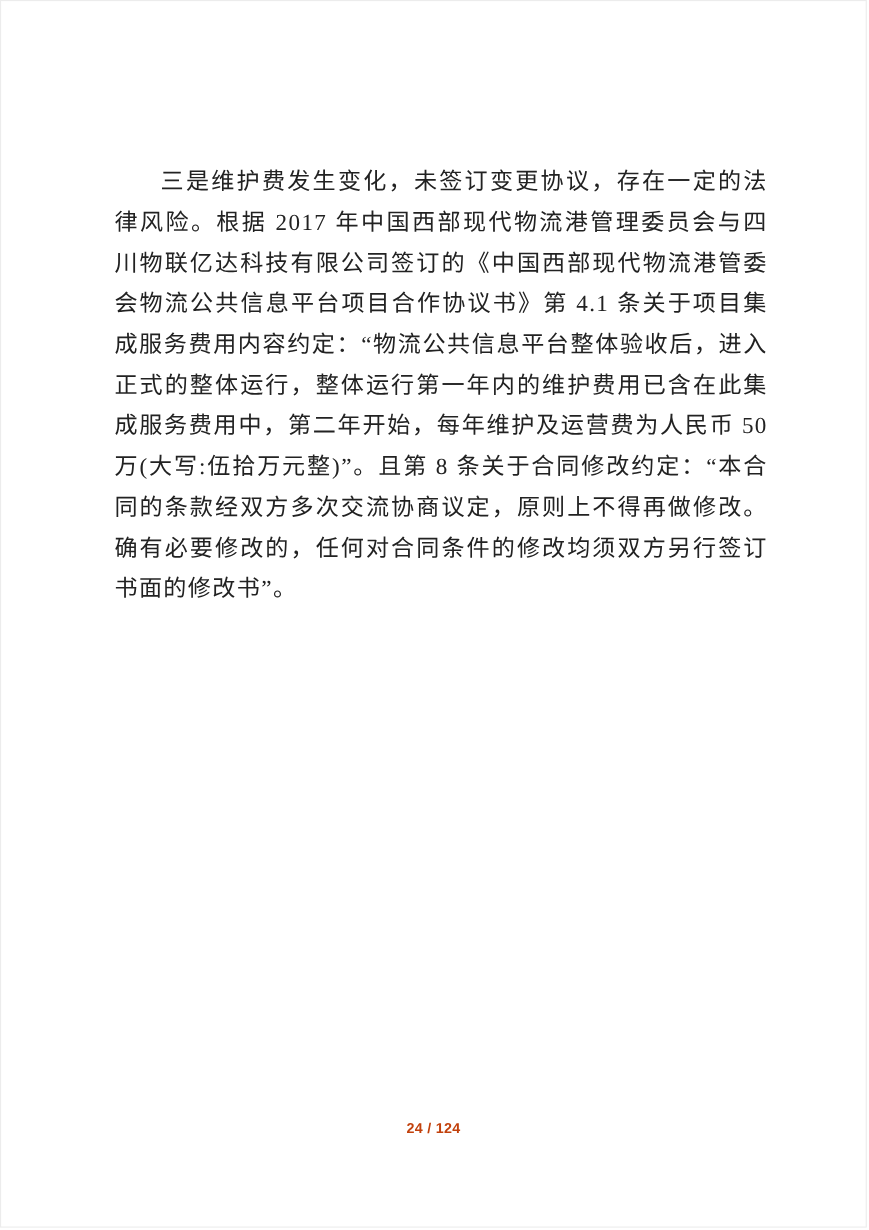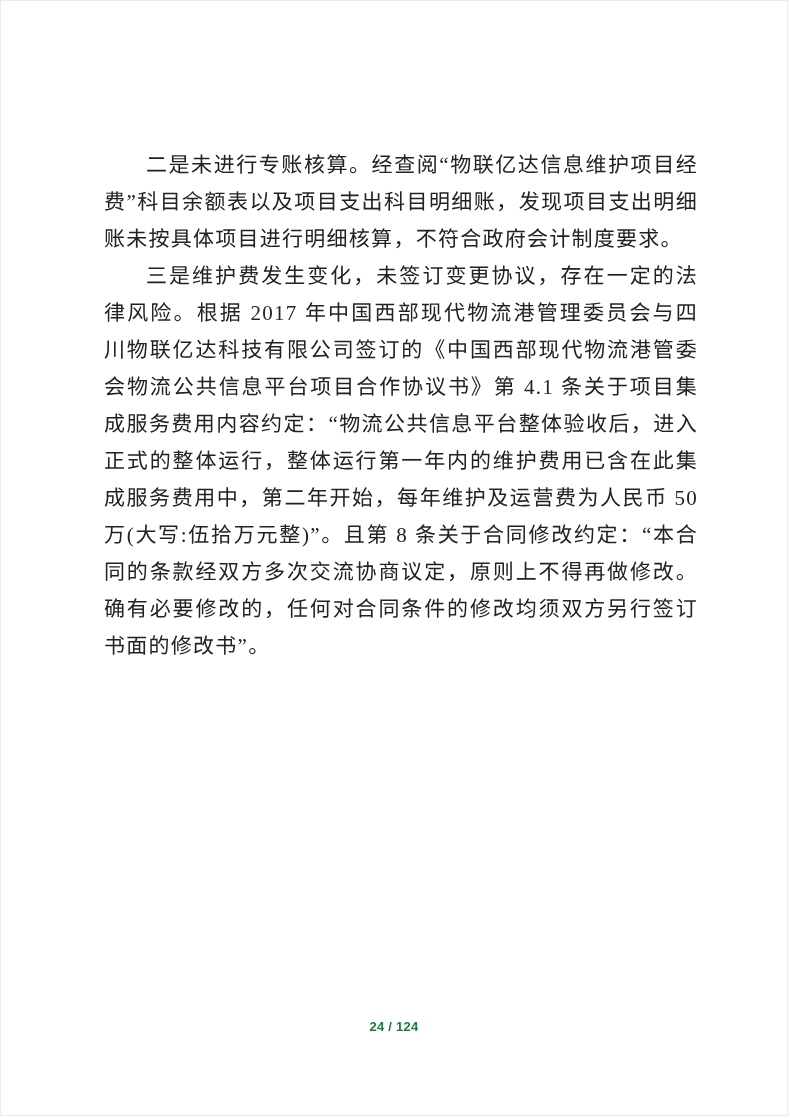--- a/index.html
+++ b/index.html
@@ -44,31 +44,30 @@
     position: absolute;
     left: 0;
     right: 0;
     top: 1016px;
     text-align: center;
   }
   .page-footer .page-indicator {
     font-family: "Liberation Sans", "DejaVu Sans", sans-serif;
     font-weight: 700;
     font-size: 13px;
-    color: #15803d;
+    color: #c2410c;
     letter-spacing: 0.02em;
   }
 </style>
 </head>
 <body>
 
 <div class="page">
 
   <div class="doc-body">
-    <p>二是未进行专账核算。经查阅“物联亿达信息维护项目经费”科目余额表以及项目支出科目明细账，发现项目支出明细账未按具体项目进行明细核算，不符合政府会计制度要求。</p>
     <p>三是维护费发生变化，未签订变更协议，存在一定的法律风险。根据 2017 年中国西部现代物流港管理委员会与四川物联亿达科技有限公司签订的《中国西部现代物流港管委会物流公共信息平台项目合作协议书》第 4.1 条关于项目集成服务费用内容约定：“物流公共信息平台整体验收后，进入正式的整体运行，整体运行第一年内的维护费用已含在此集成服务费用中，第二年开始，每年维护及运营费为人民币 50 万(大写:伍拾万元整)”。且第 8 条关于合同修改约定：“本合同的条款经双方多次交流协商议定，原则上不得再做修改。确有必要修改的，任何对合同条件的修改均须双方另行签订书面的修改书”。</p>
   </div>
 
   <div class="page-footer">
     <span class="page-indicator">24 / 124</span>
   </div>
 
 </div>
 
 </body></html>

